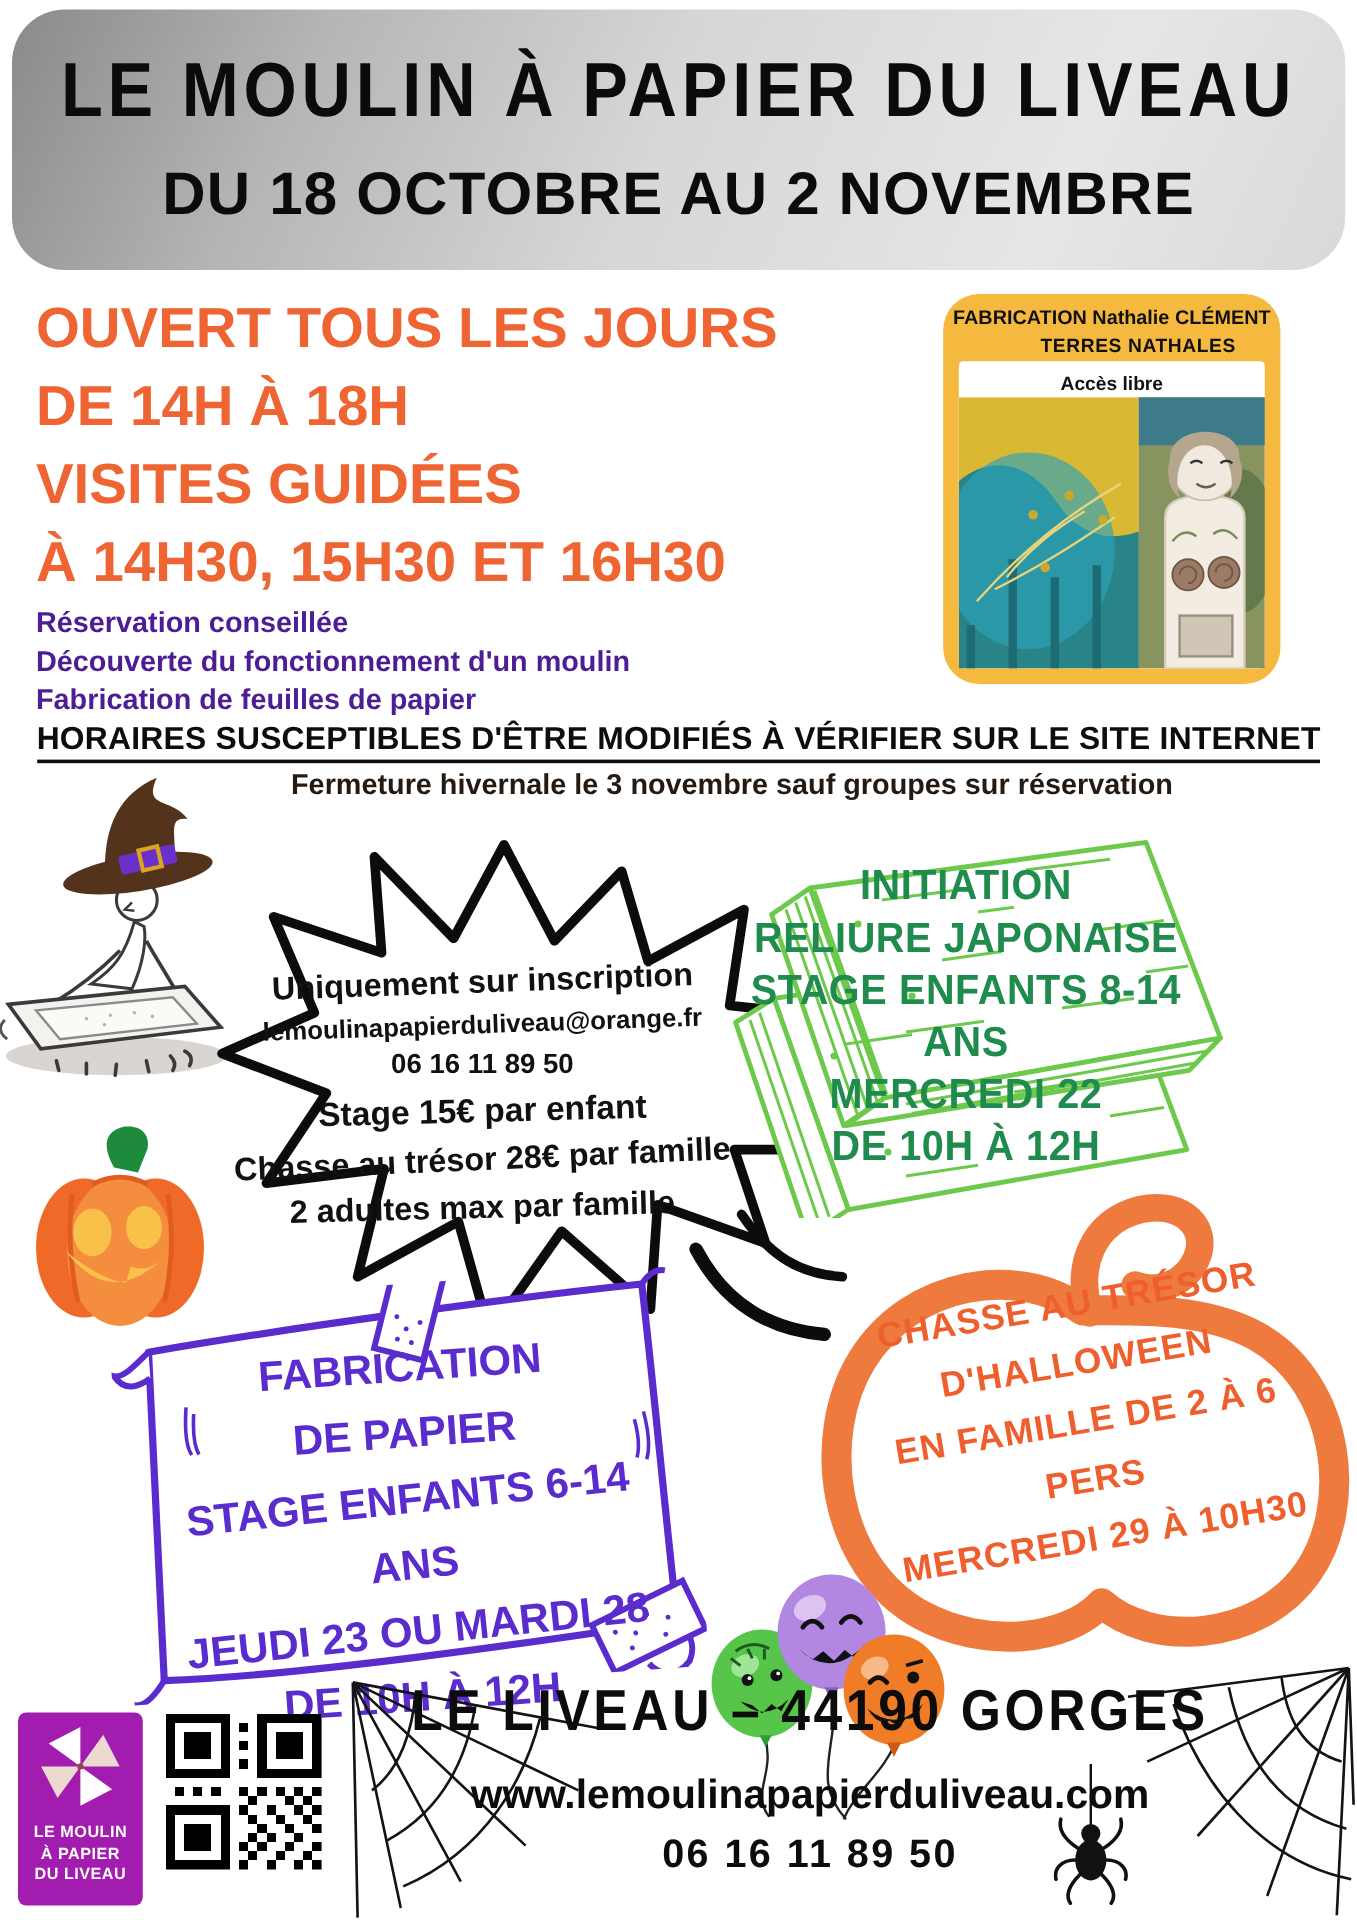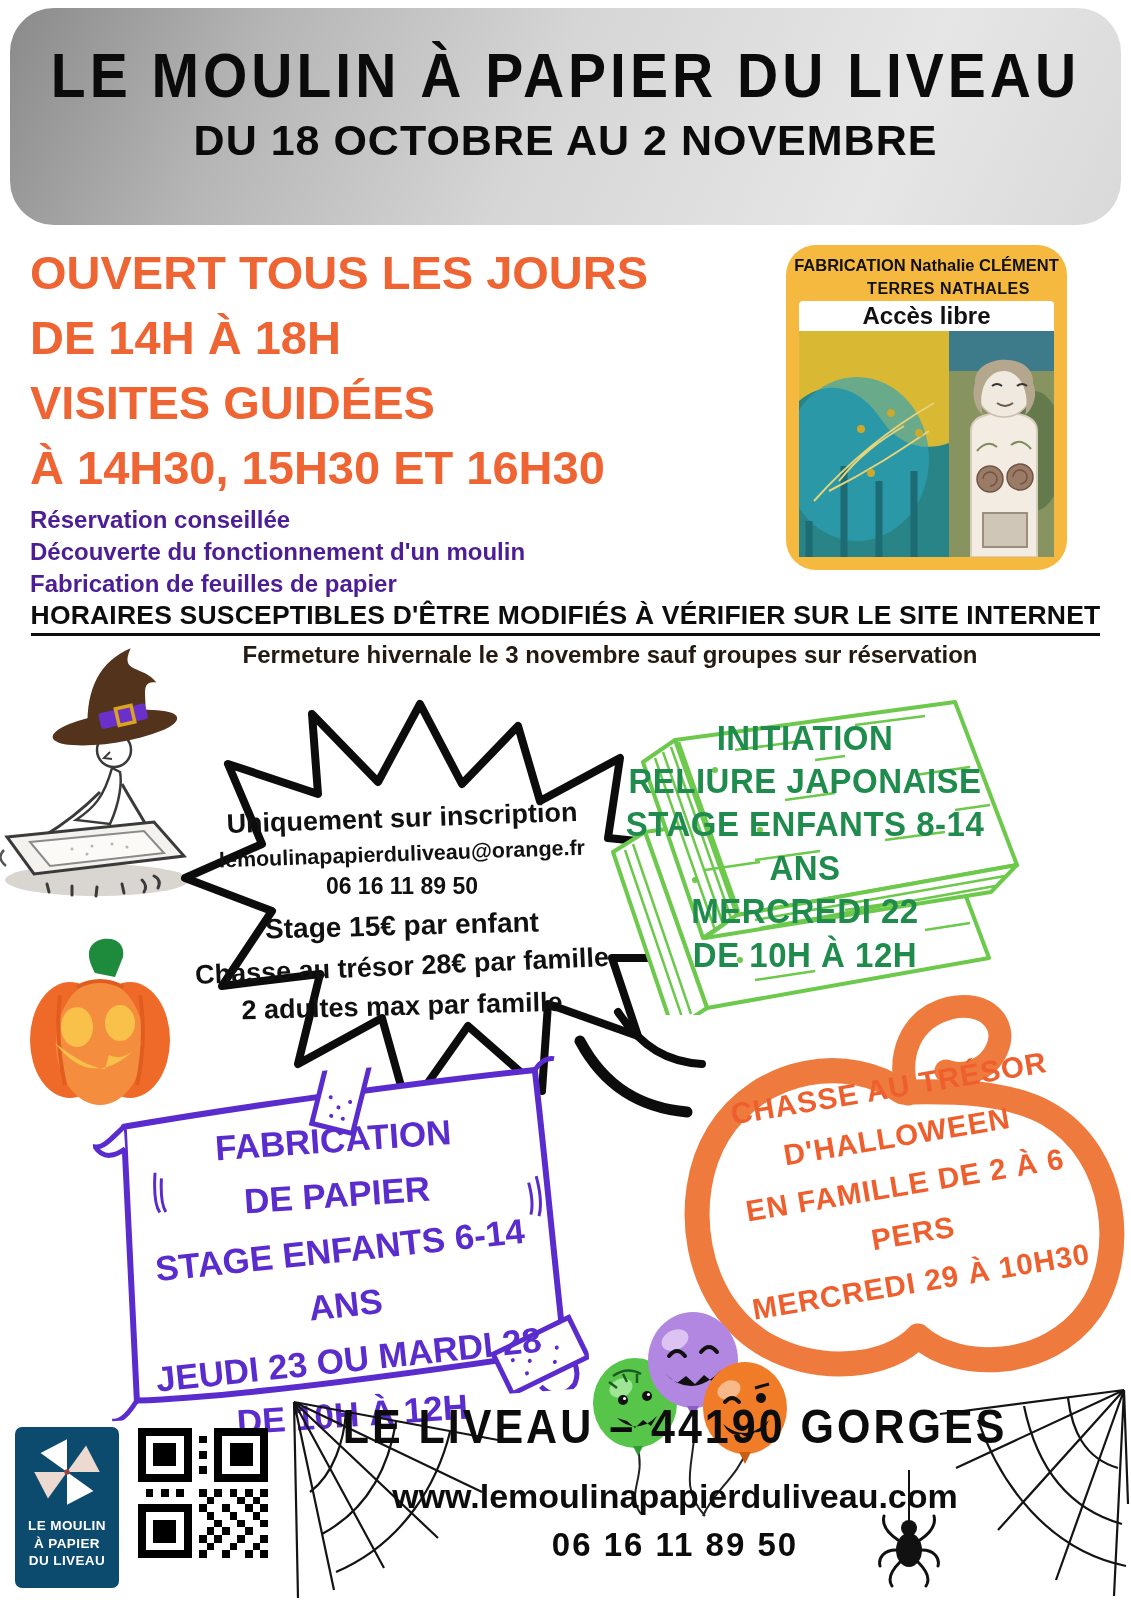--- a/index.html
+++ b/index.html
@@ -6,32 +6,32 @@
   .poster{position:relative;width:1131px;height:1600px;background:#fff;overflow:hidden;
           font-family:"Liberation Sans",sans-serif;color:#1a1a1a;}
   .abs{position:absolute;}
 
   
   .header-band{left:10px;top:8px;width:1111px;height:217px;border-radius:44px;
     background:linear-gradient(115deg,#8a8a8a 0%,#b5b5b5 22%,#d6d6d6 48%,#e6e6e6 78%,#d9d9d9 100%);
     text-align:center;}
   .header-title{margin-top:34px;font-size:57px;font-weight:900;letter-spacing:4px;color:#0b0b0b;
     transform:scaleY(1.12);}
-  .header-dates{margin-top:8px;font-size:43px;font-weight:900;letter-spacing:1px;color:#0b0b0b;}
+  .header-dates{margin-top:24px;font-size:50px;font-weight:900;letter-spacing:1px;color:#0b0b0b;}
 
   
   .opening{left:30px;top:240px;width:750px;color:#ee6433;font-weight:900;font-size:47px;line-height:65px;letter-spacing:0;}
 
   
   .expo-card{left:786px;top:245px;width:281px;height:325px;background:#f6b93f;border-radius:30px;
     text-align:center;overflow:hidden;}
   .expo-l1{margin-top:11px;font-size:16.5px;font-weight:800;color:#111;}
   .expo-l2{margin-top:5px;font-size:16px;font-weight:800;color:#111;letter-spacing:.5px;margin-left:44px;}
   .expo-inner{position:absolute;left:13px;top:56px;width:255px;height:256px;background:#fff;border-radius:4px;}
-  .expo-l3{margin-top:1px;font-size:24px;font-weight:800;color:#111;}
+  .expo-l3{margin-top:11px;font-size:16px;font-weight:800;color:#111;}
   .expo-art{position:absolute;left:0;top:30px;}
 
   
   .info{left:30px;top:504px;font-size:24px;font-weight:700;color:#4c1d95;line-height:32px;}
 
   .notice-wrap{left:0;top:600px;width:1131px;text-align:center;}
   .notice{display:inline-block;font-size:26.5px;font-weight:900;color:#0d0d0d;
     border-bottom:3.5px solid #0d0d0d;padding-bottom:2px;letter-spacing:.2px;}
   .closure{left:170px;top:641px;width:880px;text-align:center;font-size:24px;font-weight:800;color:#241a12;}
 
@@ -57,21 +57,21 @@
   .chasse-text{left:700px;top:1062px;width:410px;text-align:center;color:#ef5f2d;
     font-weight:900;font-size:29.5px;line-height:49px;letter-spacing:1px;transform:rotate(-9.5deg);}
 
   
   .footer{left:275px;top:1402px;width:800px;text-align:center;color:#0c0c0c;}
   .f-address{font-size:43px;font-weight:900;letter-spacing:3px;transform:scaleY(1.12);}
   .f-web{margin-top:26px;font-size:34px;font-weight:800;}
   .f-phone{margin-top:10px;font-size:33px;font-weight:800;letter-spacing:2px;}
 
   
-  .logo{left:15px;top:1427px;width:104px;height:161px;background:#0c4a6e;border-radius:7px;text-align:center;}
+  .logo{left:15px;top:1427px;width:104px;height:161px;background:#a21caf;border-radius:7px;text-align:center;}
   .logo-text{margin-top:4px;color:#fff;font-size:13.5px;font-weight:800;line-height:17.5px;letter-spacing:.4px;}
 
   .qr{left:138px;top:1428px;width:130px;height:130px;}
 </style>
 </head>
 <body>
 
 <div class="poster">
 
   <div class="abs header-band">

